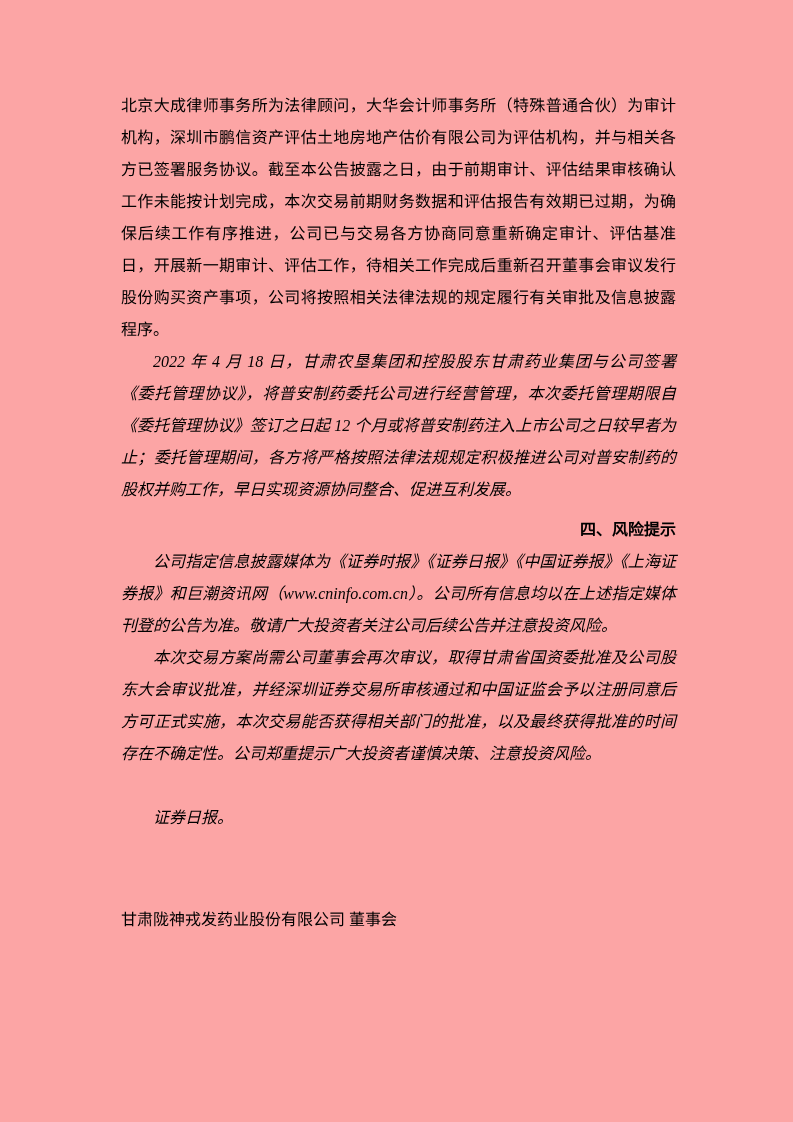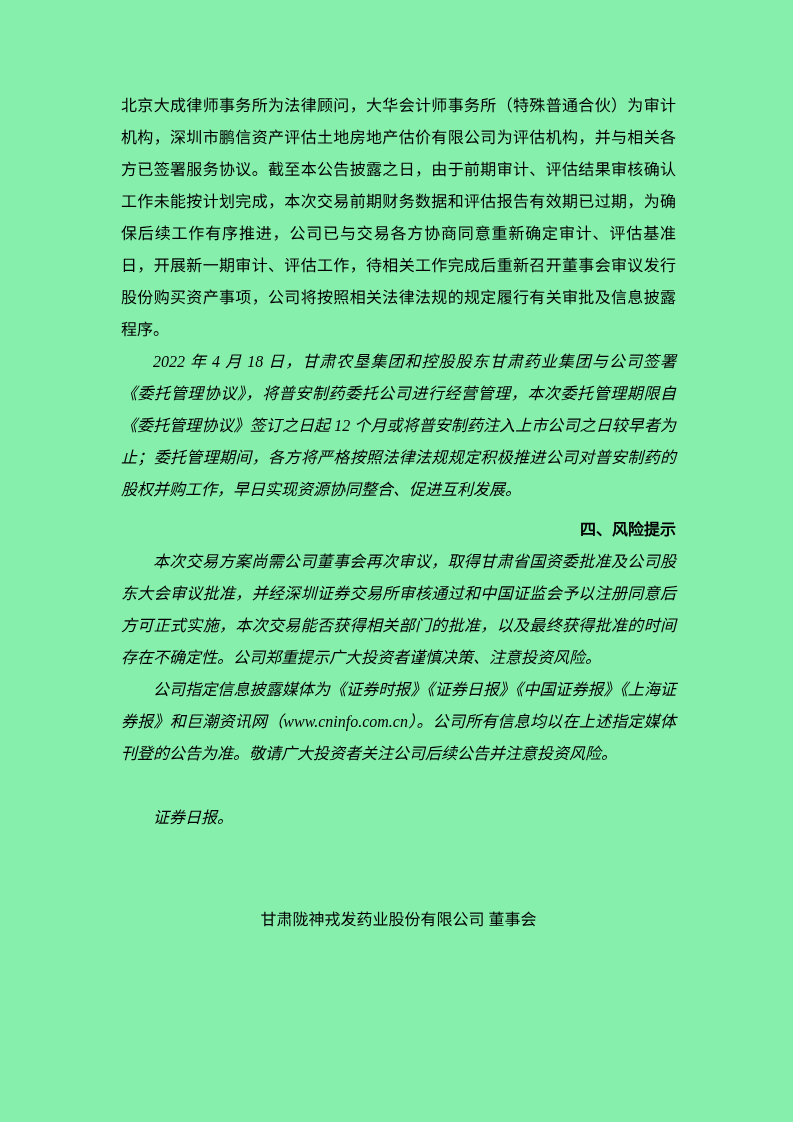--- a/index.html
+++ b/index.html
@@ -4,21 +4,21 @@
 <style>
   html, body {
     margin: 0;
     padding: 0;
     background: #ffffff;
   }
   .page {
     position: relative;
     width: 793px;
     height: 1122px;
-    background: #86efac;
+    background: #fca5a5;
     box-sizing: border-box;
     padding: 90px 117px 0 121px;
     overflow: hidden;
     font-family: "Liberation Serif", "DejaVu Serif", serif;
     color: #000000;
   }
   .para {
     margin: 0;
     font-size: 16px;
     line-height: 32px;
@@ -41,35 +41,35 @@
   .closing {
     margin-top: 32px;
   }
   .signature-block {
     margin-top: 70px;
   }
   .signature-line {
     margin: 0;
     font-size: 16px;
     line-height: 32px;
-    text-align: center;
+    text-align: left;
   }
 </style>
 </head>
 <body>
 
 <div class="page">
   <p class="para">北京大成律师事务所为法律顾问，大华会计师事务所（特殊普通合伙）为审计机构，深圳市鹏信资产评估土地房地产估价有限公司为评估机构，并与相关各方已签署服务协议。截至本公告披露之日，由于前期审计、评估结果审核确认工作未能按计划完成，本次交易前期财务数据和评估报告有效期已过期，为确保后续工作有序推进，公司已与交易各方协商同意重新确定审计、评估基准日，开展新一期审计、评估工作，待相关工作完成后重新召开董事会审议发行股份购买资产事项，公司将按照相关法律法规的规定履行有关审批及信息披露程序。</p>
 
   <p class="para indent">2022 年 4 月 18 日，甘肃农垦集团和控股股东甘肃药业集团与公司签署《委托管理协议》，将普安制药委托公司进行经营管理，本次委托管理期限自《委托管理协议》签订之日起 12 个月或将普安制药注入上市公司之日较早者为止；委托管理期间，各方将严格按照法律法规规定积极推进公司对普安制药的股权并购工作，早日实现资源协同整合、促进互利发展。</p>
 
   <p class="heading">四、风险提示</p>
 
+  <p class="para indent">公司指定信息披露媒体为《证券时报》《证券日报》《中国证券报》《上海证券报》和巨潮资讯网（www.cninfo.com.cn）。公司所有信息均以在上述指定媒体刊登的公告为准。敬请广大投资者关注公司后续公告并注意投资风险。</p>
+
   <p class="para indent">本次交易方案尚需公司董事会再次审议，取得甘肃省国资委批准及公司股东大会审议批准，并经深圳证券交易所审核通过和中国证监会予以注册同意后方可正式实施，本次交易能否获得相关部门的批准，以及最终获得批准的时间存在不确定性。公司郑重提示广大投资者谨慎决策、注意投资风险。</p>
-
-  <p class="para indent">公司指定信息披露媒体为《证券时报》《证券日报》《中国证券报》《上海证券报》和巨潮资讯网（www.cninfo.com.cn）。公司所有信息均以在上述指定媒体刊登的公告为准。敬请广大投资者关注公司后续公告并注意投资风险。</p>
 
   <p class="para indent closing">证券日报。</p>
 
   <div class="signature-block">
     <p class="signature-line">甘肃陇神戎发药业股份有限公司 董事会</p>
   </div>
 </div>
 
 </body></html>

